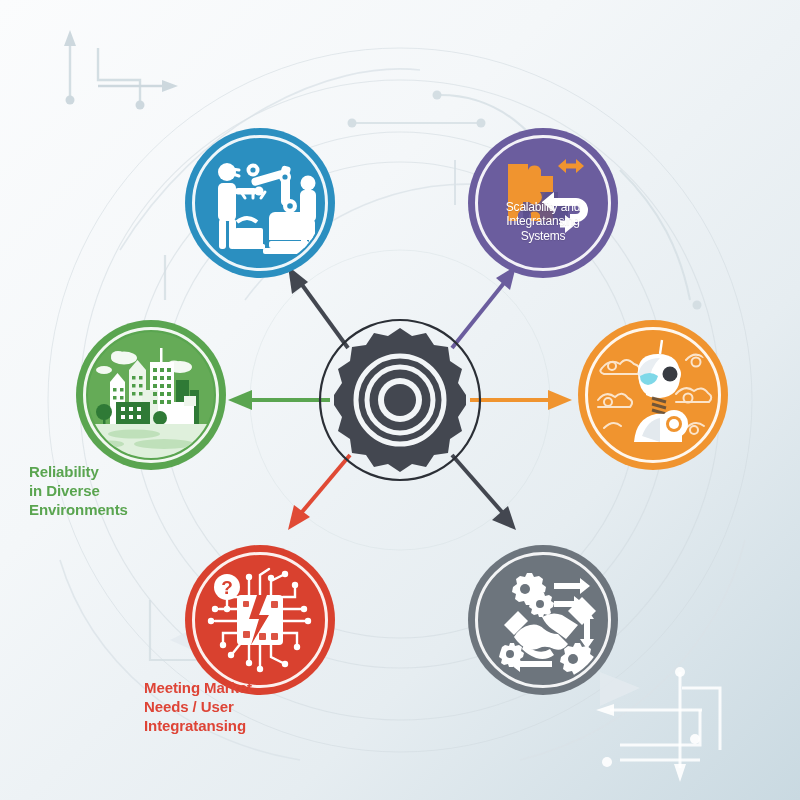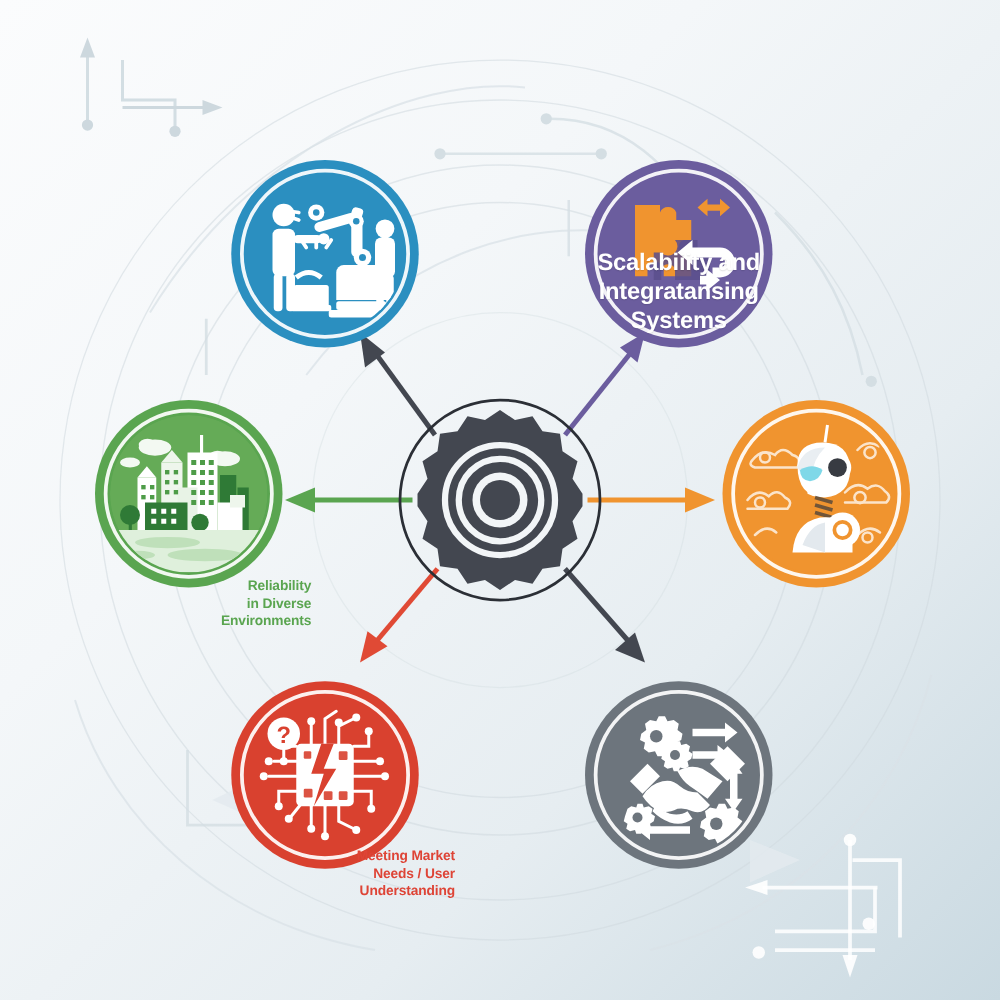--- a/index.html
+++ b/index.html
@@ -47,22 +47,22 @@
   .node .art {
     position: absolute;
     inset: 12px;
     border-radius: 50%;
     overflow: hidden;
   }
   .node .art svg { display: block; width: 100%; height: 100%; }
   .label {
     position: absolute;
     width: 220px;
-    text-align: right;
-    font-size: 11px;
+    text-align: left;
+    font-size: 15px;
     font-weight: bold;
     line-height: 1.28;
     letter-spacing: -0.1px;
     white-space: pre-line;
   }
   .node-blue   { top: 128px; left: 185px; }
   .node-purple { top: 128px; left: 468px; }
   .node-green  { top: 320px; left: 76px;  }
   .node-orange { top: 320px; left: 578px; }
   .node-red    { top: 545px; left: 185px; }
@@ -79,22 +79,22 @@
     left: 316px;
     width: 168px;
     height: 168px;
   }
   .inner-label {
     position: absolute;
     left: 0;
     right: 0;
     text-align: center;
     color: #ffffff;
-    font-weight: bold;
-    font-size: 19px;
+    font-weight: normal;
+    font-size: 12px;
     line-height: 1.2;
     letter-spacing: -0.2px;
     white-space: pre-line;
     text-shadow: 0 1px 1px rgba(0,0,0,0.12);
   }
 </style>
 </head>
 <body>
 
 <div id="stage">
@@ -488,21 +488,21 @@
           <rect x="74" y="44" width="7" height="7" rx="1"></rect>
         </g>
 
         <circle cx="30" cy="30" r="13" fill="#ffffff"></circle>
         <text x="30" y="37" font-family="Liberation Sans, sans-serif" font-size="19" font-weight="bold" fill="#d9412f" text-anchor="middle">?</text>
       </svg>
     </div>
   </div>
   <div class="label label-red">Meeting Market
 Needs / User
-Understanding</div>
+Integratansing</div>
 
   <div class="node node-gray">
     <div class="disc" style="background:#6d757d;"></div>
     <div class="ring"></div>
     <div class="art">
       <svg viewBox="0 0 126 126">
         <g fill="#ffffff">
 
           <path d="M36 22 l4 -3 l5 1 l2 -4 h5 l2 4 l5 -1 l4 3 l-1 5 l4 3 l-1 5 l-4 2 l1 5 l-4 3 l-5 -1 l-2 4 h-5 l-2 -4 l-5 1 l-4 -3 l1 -5 l-4 -2 l1 -5 l4 -3 z"></path>
           <circle cx="45" cy="32" r="5" fill="#6d757d"></circle>

